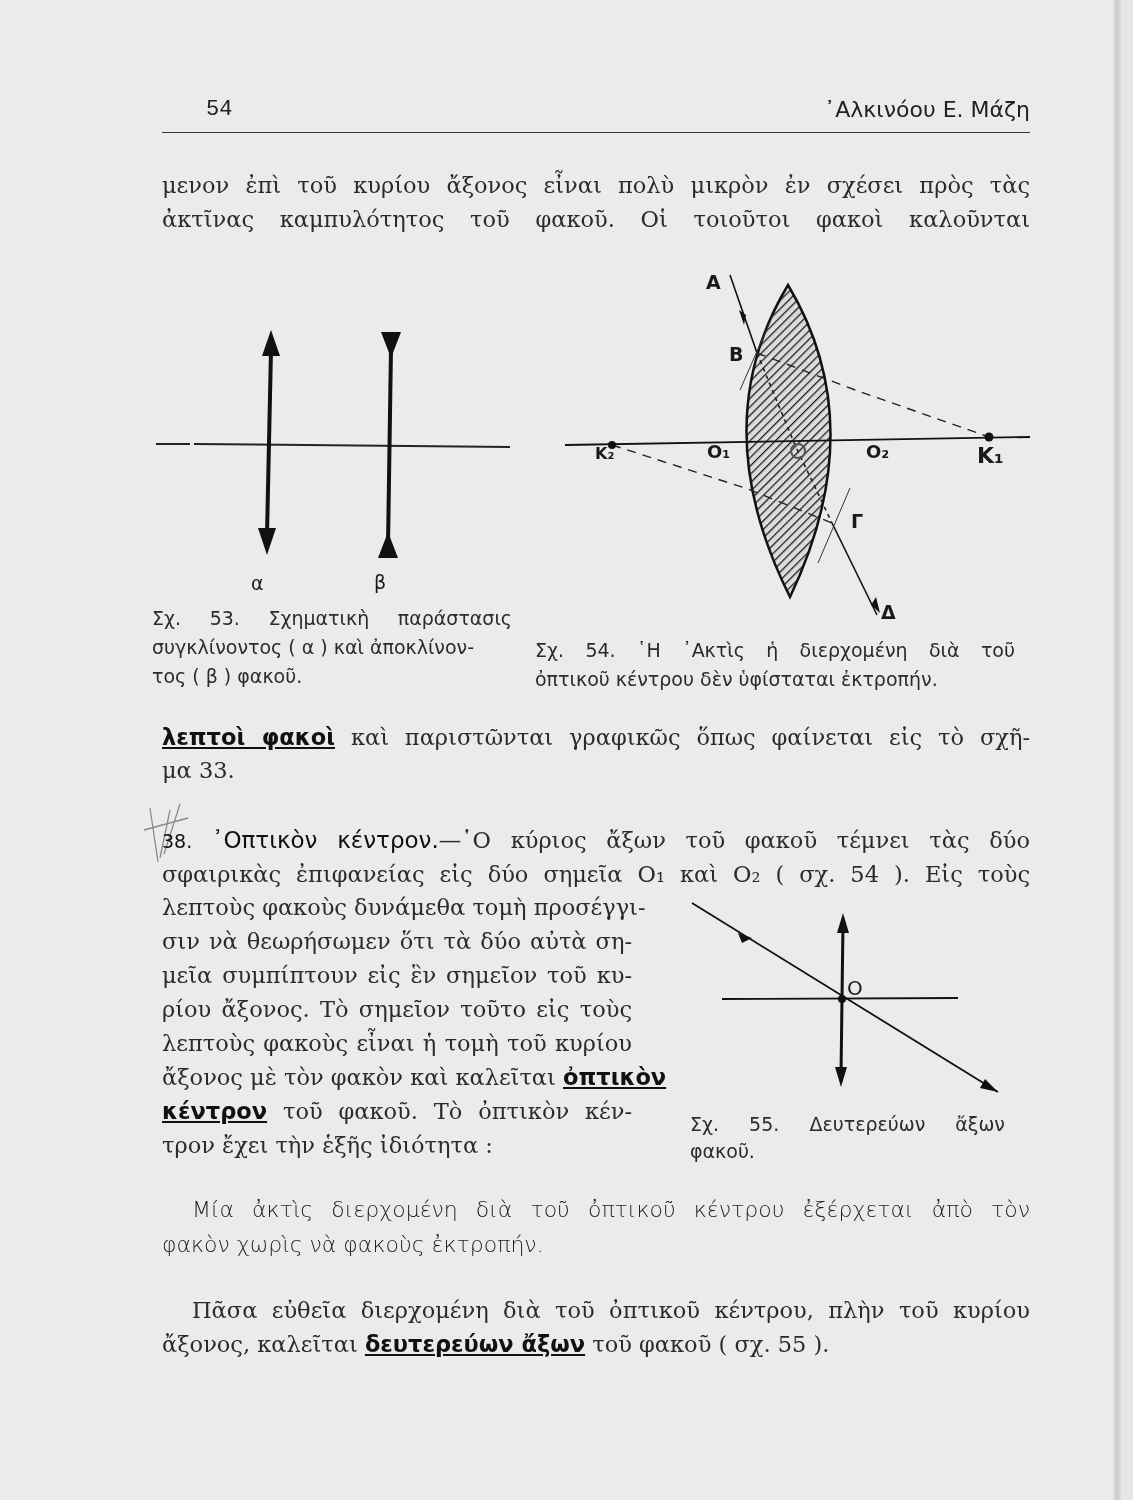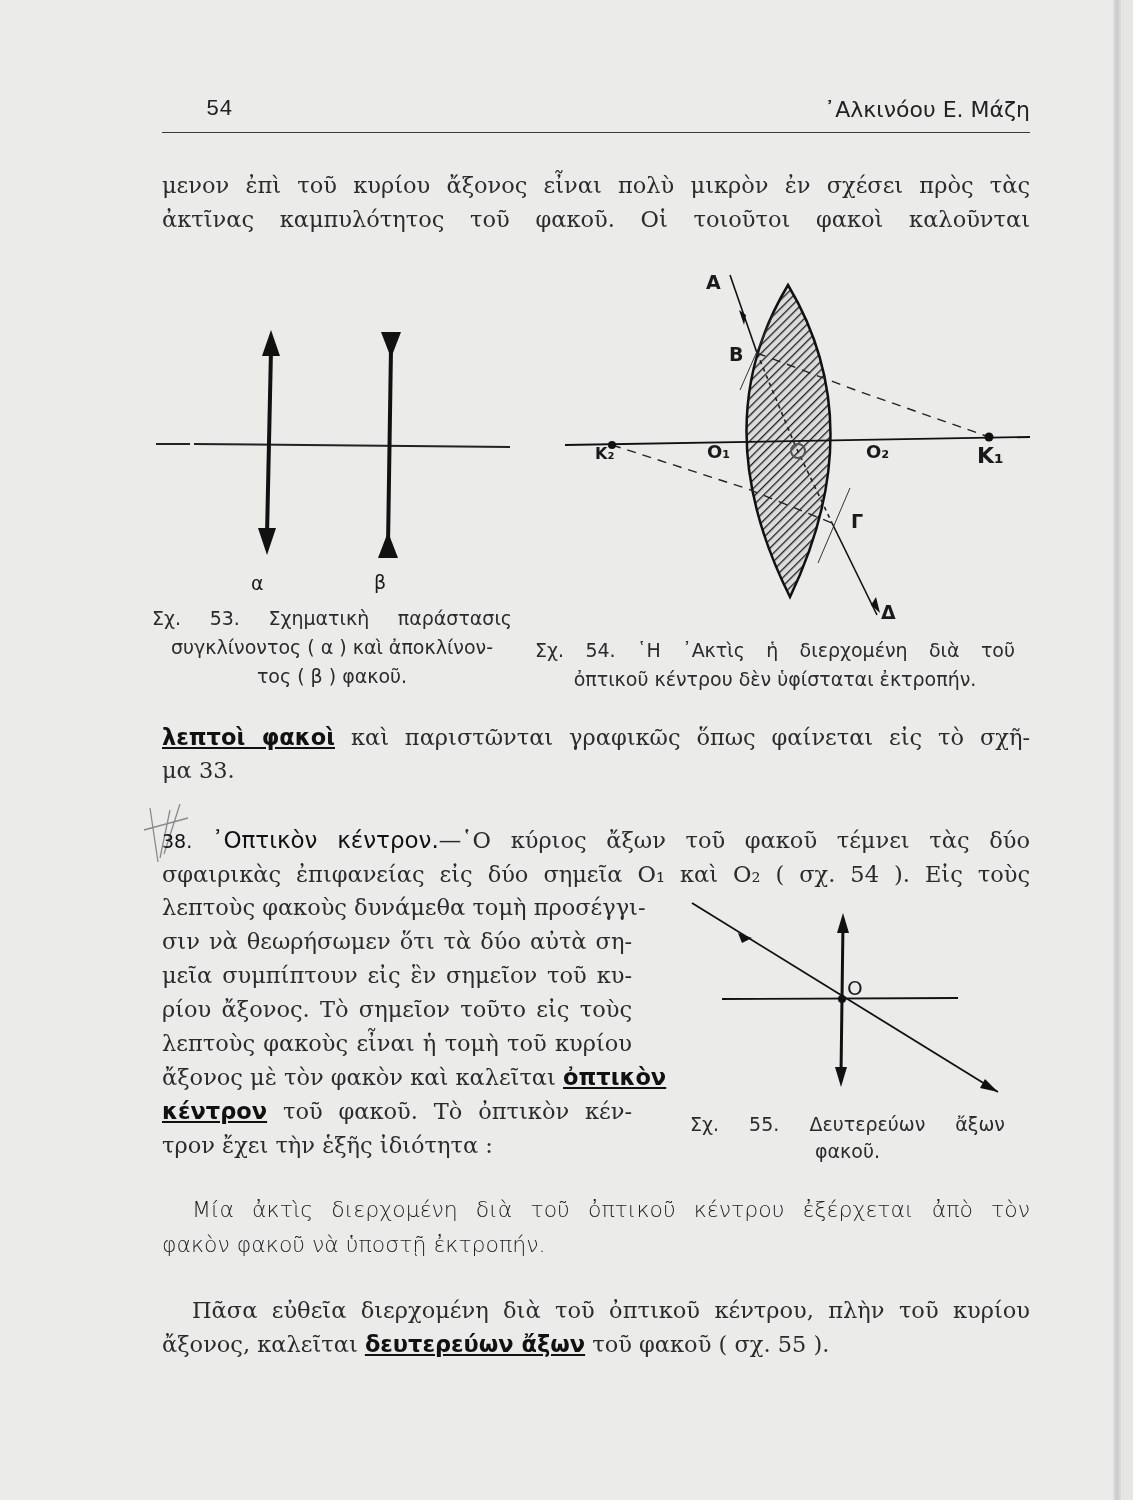--- a/index.html
+++ b/index.html
@@ -18,21 +18,21 @@
     .header-left { left: 162px; top: 97px; font-size: 22px; font-family: Liberation Mono, monospace; color:#222;margin-left:44px; }
     .header-right { right: 103px; top: 97px; font-size: 22px; font-family: "DejaVu Sans", sans-serif; color:#222; }
     .rule { left: 162px; top: 132px; width: 868px; height: 0; border-top: 1.5px solid #3a3a3a; }
     .body-line {
       left: 162px; width: 868px; font-size: 22.5px; line-height: 34px; white-space: nowrap;
       font-family: "DejaVu Serif", serif; font-weight: 300; color:#2b2b2b;
       text-align: justify; text-align-last: justify;
     }
     .sans { font-family: "DejaVu Sans", sans-serif; }
     .bold { font-weight: bold; color:#111;text-decoration:underline; }
-    .caption { font-family: "DejaVu Sans", sans-serif; font-size: 19px; line-height: 26px; color:#2b2b2b; text-align: center; white-space: nowrap; }
+    .caption { font-family: "DejaVu Sans", sans-serif; font-size: 19px; line-height: 26px; color:#2b2b2b; text-align: left; white-space: nowrap; }
     .label { font-family: "DejaVu Sans", sans-serif; color:#1a1a1a; }
     .narrow { width: 470px; }
     .indent { text-indent: 30px; }
     .last { text-align-last: left; }
   </style>
 </head>
 <body>
 
 <div class="gutter"></div>
 <div class="gutter2"></div>
@@ -145,18 +145,18 @@
     <polygon points="163,18 157,38 169,38" fill="#111"></polygon>
     <polygon points="161,192 155,172 167,172" fill="#111"></polygon>
   </g>
   <circle cx="162" cy="104" r="4" fill="#111"></circle>
 </svg>
 <div class="abs label" style="left:847px; top:976px; font-size:20px">O</div>
 <div class="abs caption" style="left:690px; width:315px; top:1111px; text-align:justify; text-align-last:justify">Σχ. 55. Δευτερεύων ἄξων</div>
 <div class="abs caption" style="left:690px; width:315px; top:1138px">φακοῦ.</div>
 
 <div class="abs body-line sans indent" style="top:1193px; font-size:22px; color:#1e1e1e">Μία ἀκτὶς διερχομένη διὰ τοῦ ὀπτικοῦ κέντρου ἐξέρχεται ἀπὸ τὸν</div>
-<div class="abs body-line sans last" style="top:1228px; font-size:22px; color:#1e1e1e">φακὸν φακοῦ νὰ ὑποστῇ ἐκτροπήν.</div>
+<div class="abs body-line sans last" style="top:1228px; font-size:22px; color:#1e1e1e">φακὸν χωρὶς νὰ φακοὺς ἐκτροπήν.</div>
 
 <div class="abs body-line indent" style="top:1293px">Πᾶσα εὐθεῖα διερχομένη διὰ τοῦ ὀπτικοῦ κέντρου, πλὴν τοῦ κυρίου</div>
 <div class="abs body-line last" style="top:1327px">
   <span>ἄξονος, καλεῖται </span><span class="sans bold">δευτερεύων ἄξων</span><span> τοῦ φακοῦ ( σχ. 55 ).</span>
 </div>
 
 </body></html>

